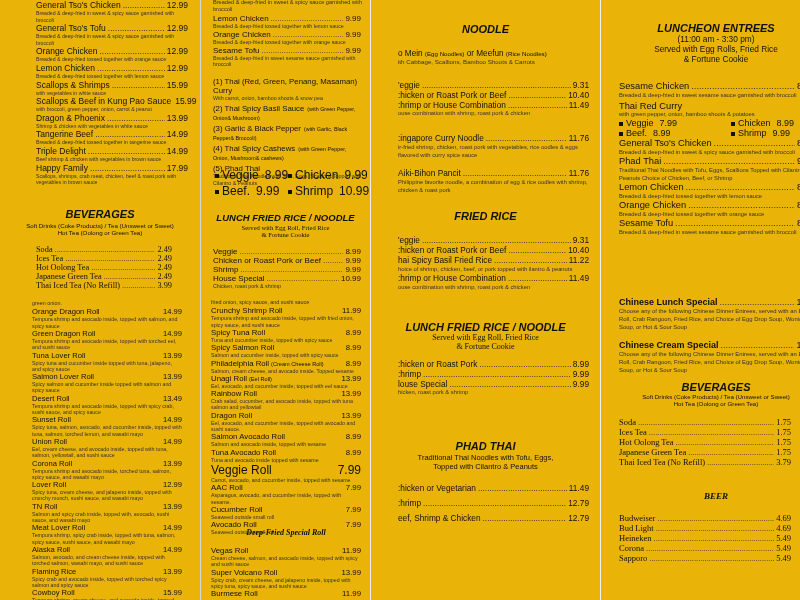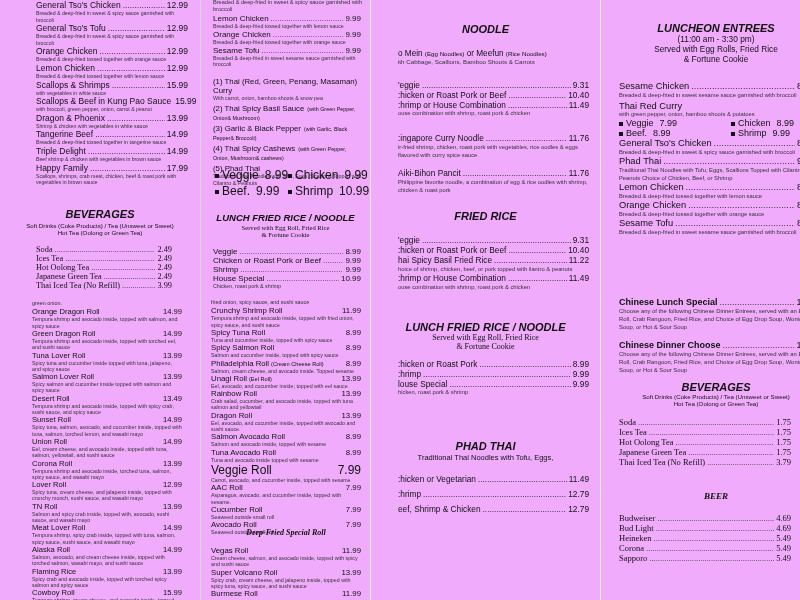--- a/index.html
+++ b/index.html
@@ -1,18 +1,18 @@
 <!DOCTYPE html>
 <html><head>
 <meta charset="utf-8">
 <style>
   * { box-sizing: border-box; margin: 0; padding: 0; }
   html, body { width: 800px; height: 600px; overflow: hidden; background: #fff; }
   body { position: relative; font-family: "Liberation Sans", sans-serif; color: #111; }
-  .page { position: absolute; background: #f0abfc; overflow: hidden; }
+  .page { position: absolute; background: #eab308; overflow: hidden; }
   .sep { position: absolute; background: #d8d8d8; width: 1px; }
   .sec-title { font-weight: bold; font-style: italic; text-align: center; font-family: "Liberation Sans", sans-serif; }
   .sec-sub { text-align: center; font-family: "Liberation Serif", serif; }
   .sec-sub-sans { text-align: center; font-family: "Liberation Sans", sans-serif; }
   .row { display: flex; align-items: baseline; white-space: nowrap; }
   .row .nm { flex: 0 0 auto; }
   .row .dots { flex: 1 1 auto; overflow: hidden; margin: 0 2px; }
   .row .dots::after { content: "................................................................................................................................................................................"; letter-spacing: 0px; color: #333; }
   .row .pr { flex: 0 0 auto; }
   .desc { font-size: 5.6px; line-height: 7.4px; color: #333; }
@@ -477,20 +477,21 @@
           <span class="nm">louse Special</span>
           <span class="dots"></span>
           <span class="pr">9.99</span>
         </div>
         <div class="desc" style="font-size:5.8px;">hicken, roast pork &amp; shrimp</div>
       </div>
   </div>
   <div style="position:absolute;left:0;top:440px;width:229px;">
     <div class="sec-title" style="font-size:11px;">PHAD THAI</div>
     <div class="sec-sub-sans" style="font-size:7.5px;margin-top:1px;">Traditional Thai Noodles with Tofu, Eggs,</div>
+    <div class="sec-sub-sans" style="font-size:7.5px;">Topped with Cilantro &amp; Peanuts</div>
     <div id="c3-phad" style="margin:12px 0 0 27px;width:191px;">
         <div class="row" style="font-size:8.3px;">
           <span class="nm">:hicken or Vegetarian</span>
           <span class="dots"></span>
           <span class="pr">11.49</span>
         </div>
         <div style="height:5px"></div>
         <div class="row" style="font-size:8.3px;">
           <span class="nm">:hrimp</span>
           <span class="dots"></span>
@@ -566,21 +567,21 @@
   </div>
   <div id="c4-specials" style="position:absolute;left:18px;top:297px;width:200px;">
       <div class="row" style="font-size:9px;">
         <span class="nm" style="font-weight:bold;">Chinese Lunch Special</span>
         <span class="dots"></span>
         <span class="pr">13.99</span>
       </div>
       <div class="desc" style="font-size:5.9px;line-height:8.2px;white-space:normal;">Choose any of the following Chinese Dinner Entrees, served with an Egg Roll, Crab Rangoon, Fried Rice, and Choice of Egg Drop Soup, Wonton Soup, or Hot &amp; Sour Soup</div>
       <div style="height:8px"></div>
       <div class="row" style="font-size:9px;">
-        <span class="nm" style="font-weight:bold;">Chinese Dinner Choose</span>
+        <span class="nm" style="font-weight:bold;">Chinese Cream Special</span>
         <span class="dots"></span>
         <span class="pr">15.39</span>
       </div>
       <div class="desc" style="font-size:5.9px;line-height:8.2px;white-space:normal;">Choose any of the following Chinese Dinner Entrees, served with an Egg Roll, Crab Rangoon, Fried Rice, and Choice of Egg Drop Soup, Wonton Soup, or Hot &amp; Sour Soup</div>
       <div style="height:8px"></div>
     </div>
   <div style="position:absolute;left:0;top:381px;width:230px;">
     <div class="sec-title" style="font-size:11px;">BEVERAGES</div>
     <div class="sec-sub-sans" style="font-size:6.2px;">Soft Drinks (Coke Products) / Tea (Unsweet or Sweet)</div>
     <div class="sec-sub-sans" style="font-size:6.2px;">Hot Tea (Oolong or Green Tea)</div>

